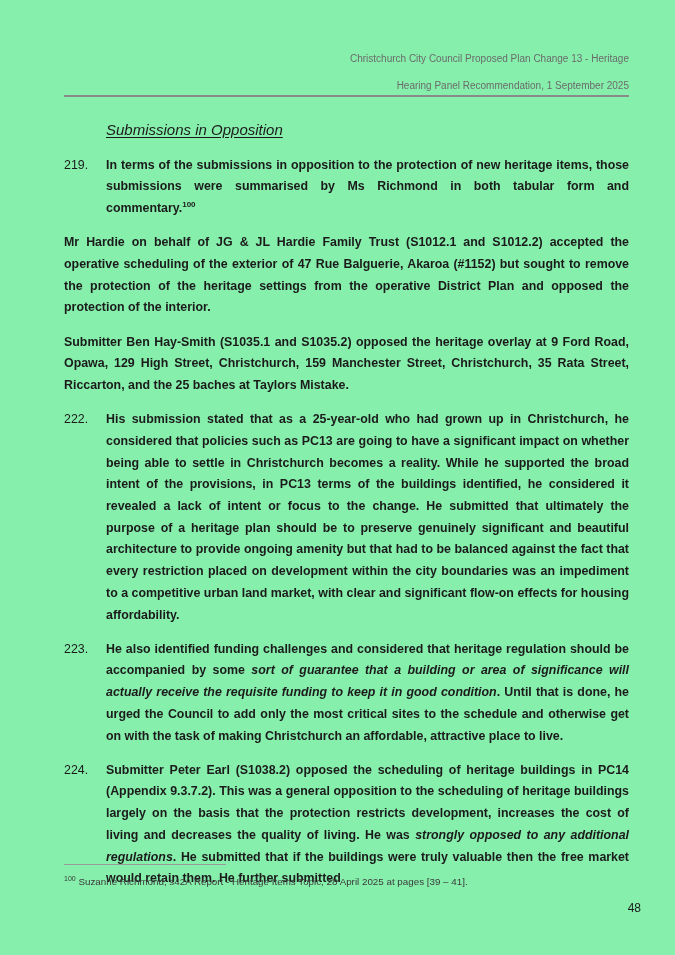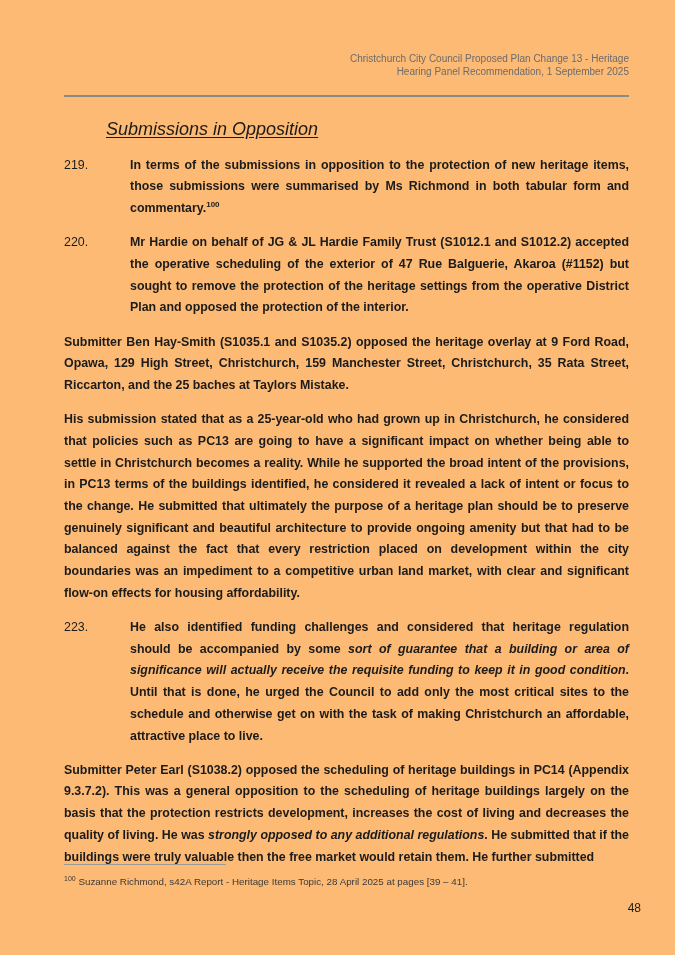--- a/index.html
+++ b/index.html
@@ -1,46 +1,45 @@
 <!DOCTYPE html>
 <html><head>
 <meta charset="utf-8">
 <style>
   html,body{margin:0;padding:0;background:#ffffff;}
   .page{
     position:relative;
     width:675px;height:955px;
-    background:#fdba74;
+    background:#86efac;
     font-family:"Liberation Sans","DejaVu Sans",sans-serif;
     color:#1b1b1b;
     overflow:hidden;
   }
   .doc-header{
     position:absolute;top:52px;left:64px;right:46px;
     text-align:right;font-size:10px;color:#6b6b6b;
   }
   .doc-header .hline{line-height:13px;}
-  .doc-header .hline + .hline{}
+  .doc-header .hline + .hline{margin-top:14px;}
   .header-rule{
     position:absolute;top:95px;left:64px;right:46px;
     height:2px;background:#8a8a8a;
   }
   .content{position:absolute;top:119px;left:64px;right:46px;}
   .section-heading{
     margin:0 0 14px 42px;
-    font-size:18px;line-height:21.7px;
+    font-size:15px;line-height:21.7px;
     font-style:italic;
     text-decoration:underline;
     text-underline-offset:2px;
   }
   .para{
     display:flex;
     font-size:12.4px;line-height:21.7px;
     margin-bottom:12.5px;
-    gap:24px;
   }
   .pnum{flex:none;width:42px;}
   .ptext{flex:1;text-align:justify;font-weight:bold;}
   .ptext em{font-style:italic;}
   sup.fn-ref{font-size:8px;line-height:0;vertical-align:super;}
   .footnote-rule{
     position:absolute;top:864px;left:64px;width:162px;
     border-top:1.5px solid #9a9a9a;
   }
   .footnote{
@@ -66,34 +65,35 @@
   <div class="header-rule"></div>
 
   <div class="content">
     <div class="section-heading">Submissions in Opposition</div>
     <div id="paragraph-list">
         <div class="para">
           <div class="pnum">219.</div>
           <div class="ptext"><span>In terms of the submissions in opposition to the protection of new heritage items, those submissions were summarised by Ms Richmond in both tabular form and commentary.</span><sup class="fn-ref">100</sup></div>
         </div>
         <div class="para">
-          <div class="pnum">220.</div>
           <div class="ptext"><span>Mr Hardie on behalf of JG &amp; JL Hardie Family Trust (S1012.1 and S1012.2) accepted the operative scheduling of the exterior of 47 Rue Balguerie, Akaroa (#1152) but sought to remove the protection of the heritage settings from the operative District Plan and opposed the protection of the interior.</span></div>
         </div>
         <div class="para">
           <div class="ptext"><span>Submitter Ben Hay-Smith (S1035.1 and S1035.2) opposed the heritage overlay at 9 Ford Road, Opawa, 129 High Street, Christchurch, 159 Manchester Street, Christchurch, 35 Rata Street, Riccarton, and the 25 baches at Taylors Mistake.</span></div>
         </div>
         <div class="para">
+          <div class="pnum">222.</div>
           <div class="ptext"><span>His submission stated that as a 25-year-old who had grown up in Christchurch, he considered that policies such as PC13 are going to have a significant impact on whether being able to settle in Christchurch becomes a reality.  While he supported the broad intent of the provisions, in PC13 terms of the buildings identified, he considered it revealed a lack of intent or focus to the change.  He submitted that ultimately the purpose of a heritage plan should be to preserve genuinely significant and beautiful architecture to provide ongoing amenity but that had to be balanced against the fact that every restriction placed on development within the city boundaries was an impediment to a competitive urban land market, with clear and significant flow-on effects for housing affordability.</span></div>
         </div>
         <div class="para">
           <div class="pnum">223.</div>
           <div class="ptext"><span>He also identified funding challenges and considered that heritage regulation should be accompanied by some </span><em>sort of guarantee that a building or area of significance will actually receive the requisite funding to keep it in good condition</em><span>.  Until that is done, he urged the Council to add only the most critical sites to the schedule and otherwise get on with the task of making Christchurch an affordable, attractive place to live.</span></div>
         </div>
         <div class="para">
+          <div class="pnum">224.</div>
           <div class="ptext"><span>Submitter Peter Earl (S1038.2) opposed the scheduling of heritage buildings in PC14 (Appendix 9.3.7.2).  This was a general opposition to the scheduling of heritage buildings largely on the basis that the protection restricts development, increases the cost of living and decreases the quality of living.  He was </span><em>strongly opposed to any additional regulations</em><span>.  He submitted that if the buildings were truly valuable then the free market would retain them.  He further submitted</span></div>
         </div>
       </div>
   </div>
 
   <div class="footnote-rule"></div>
 
   <div class="footnote">
     <sup>100</sup>
     <span>Suzanne Richmond, s42A Report - Heritage Items Topic, 28 April 2025 at pages [39 – 41].</span>

